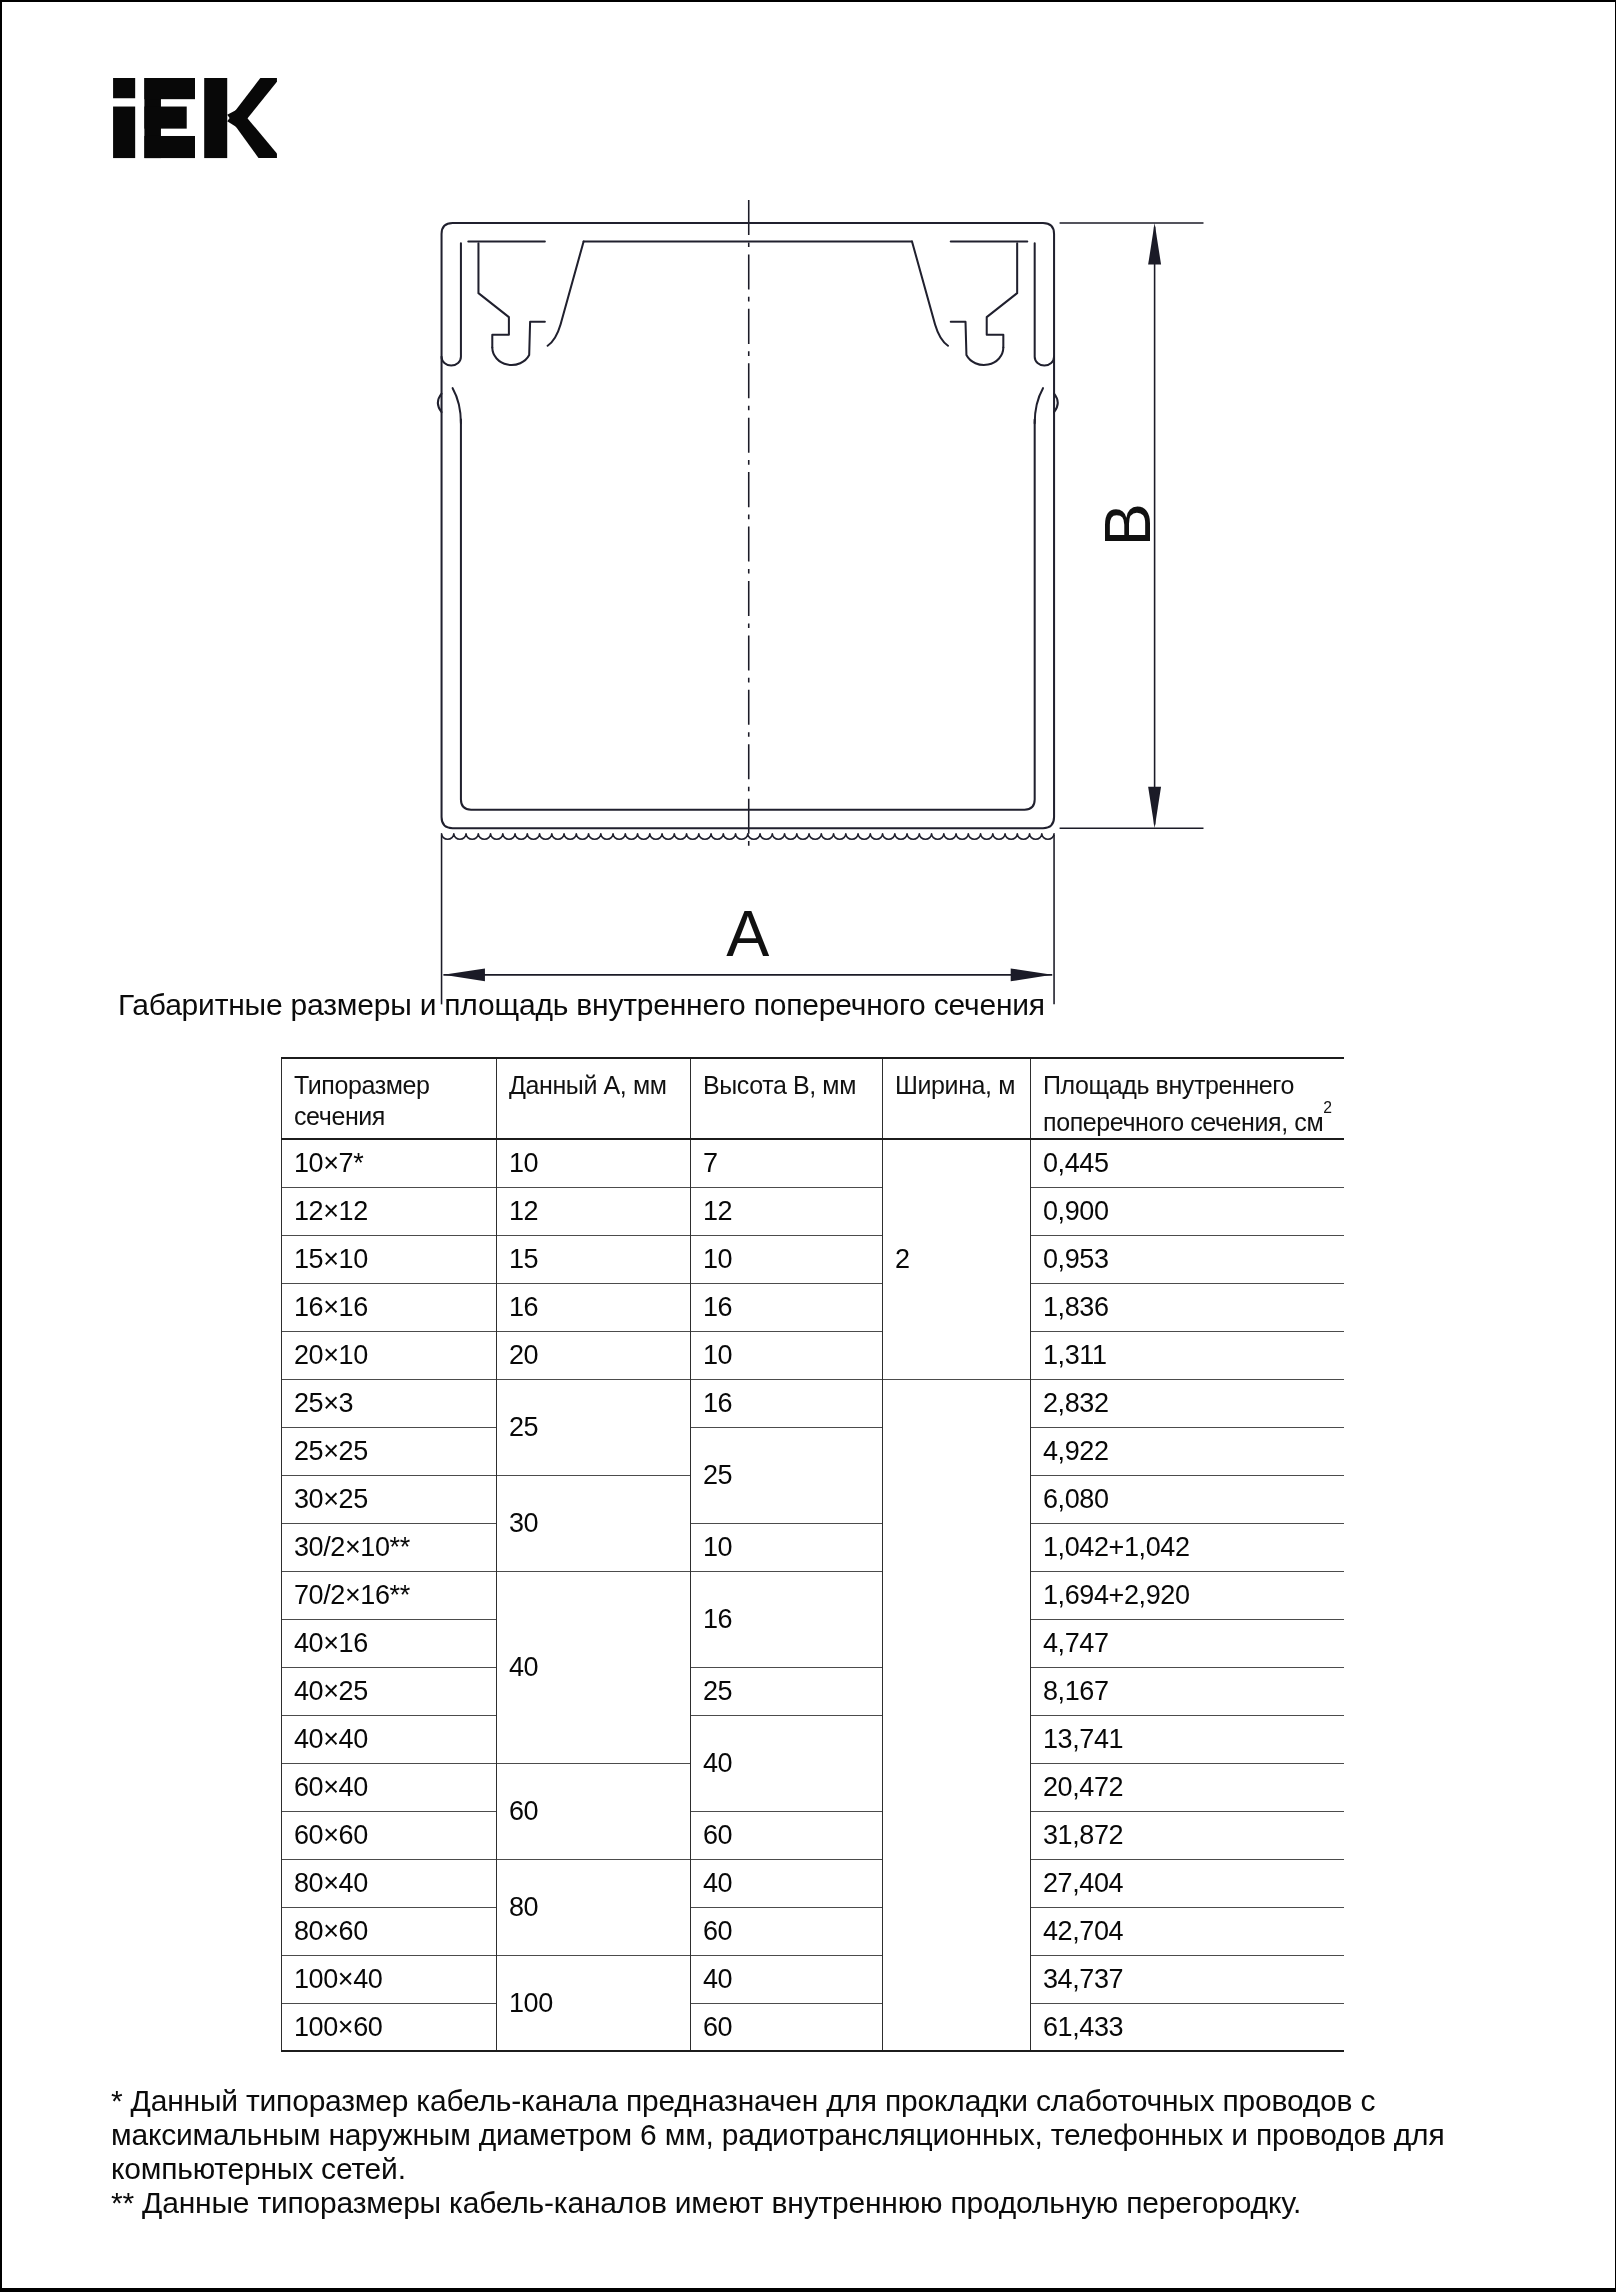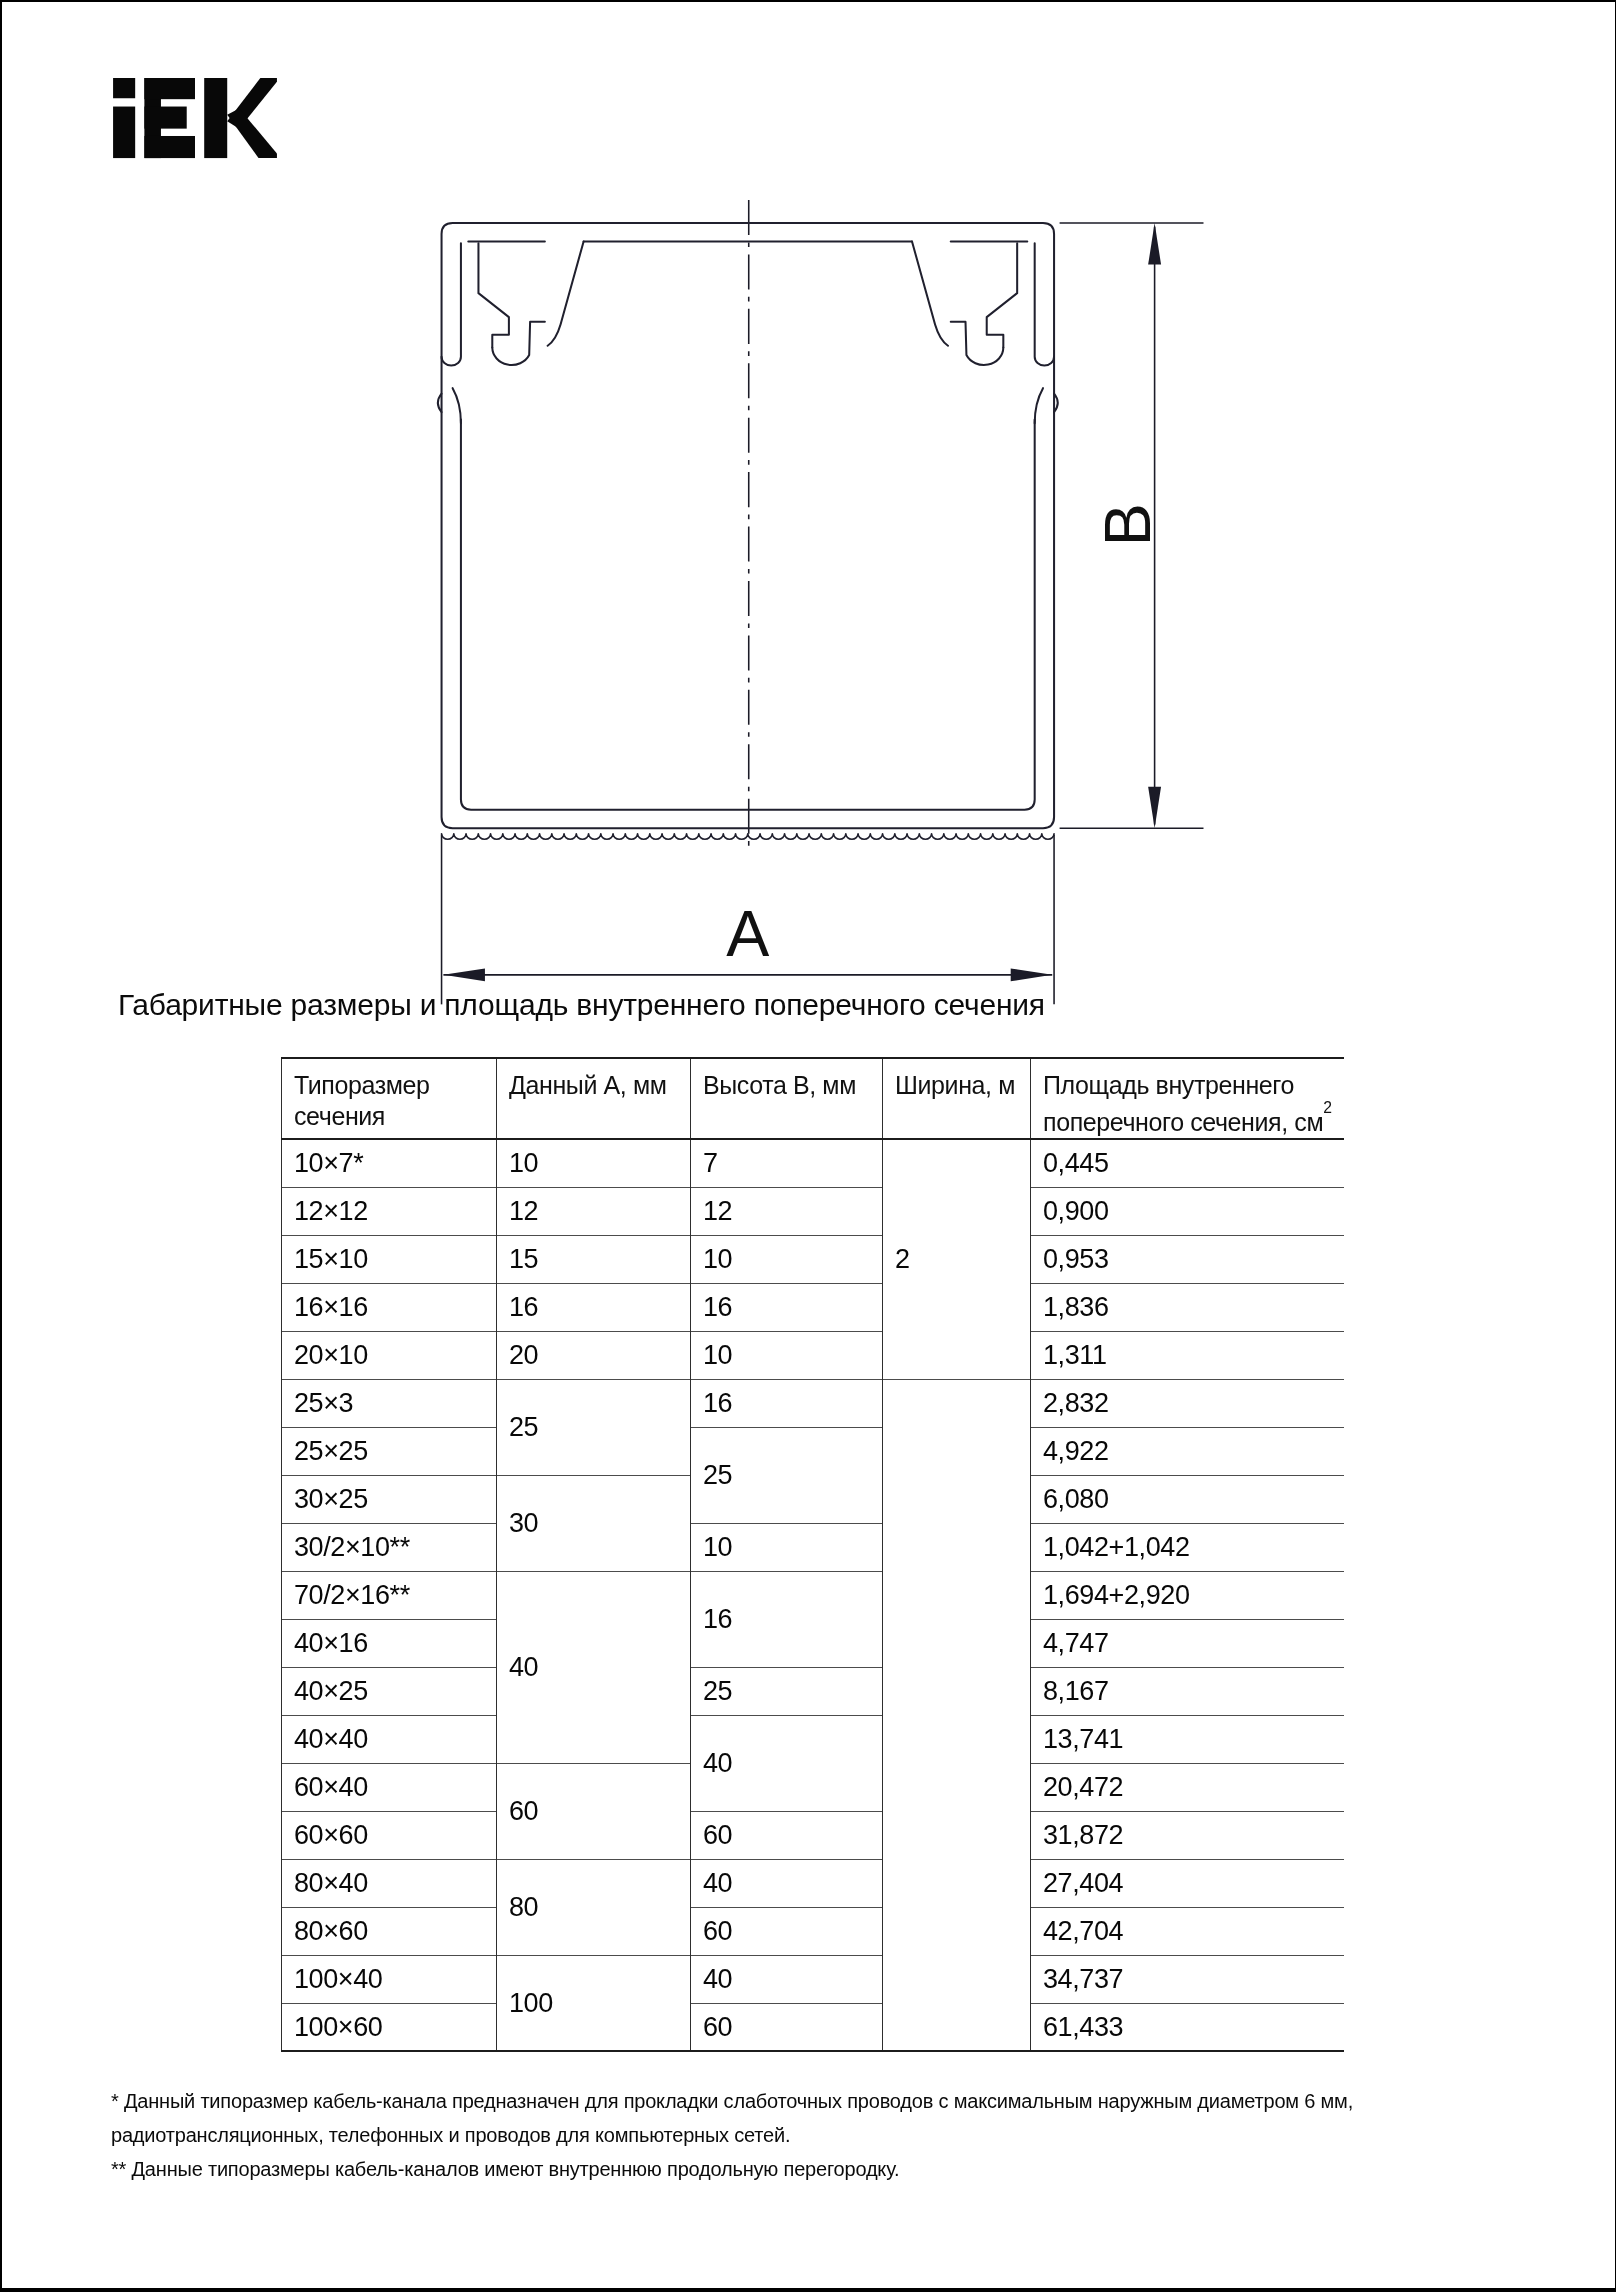--- a/index.html
+++ b/index.html
@@ -33,21 +33,21 @@
   }
   #dim-table td{
     border-top:1.8px solid #4c4c4c;
     height:48px;vertical-align:middle;
     padding:0 0 0 12px;font-size:27px;color:#080808;
   }
   #dim-table tbody tr:first-child td{border-top:none;}
   #dim-table sup{font-size:15.7px;position:relative;top:-9.2px;letter-spacing:0;}
   #footnotes{
     position:absolute;left:109px;top:2082px;width:1432px;
-    font-size:20px;line-height:34px;letter-spacing:-0.2px;color:#0b0b0b;
+    font-size:30px;line-height:34px;letter-spacing:-0.2px;color:#0b0b0b;
   }
   #footnotes p{margin:0;}
   .cad{stroke:#20202e;fill:none;stroke-width:2.2;stroke-linejoin:round;stroke-linecap:round;}
   .dim{stroke:#1b1b27;fill:none;stroke-width:1.7;}
   .dimfill{fill:#1b1b27;stroke:none;}
   .dimtext{font-family:"Liberation Sans",sans-serif;font-size:70px;fill:#111;}
 </style>
 </head>
 <body>
 

